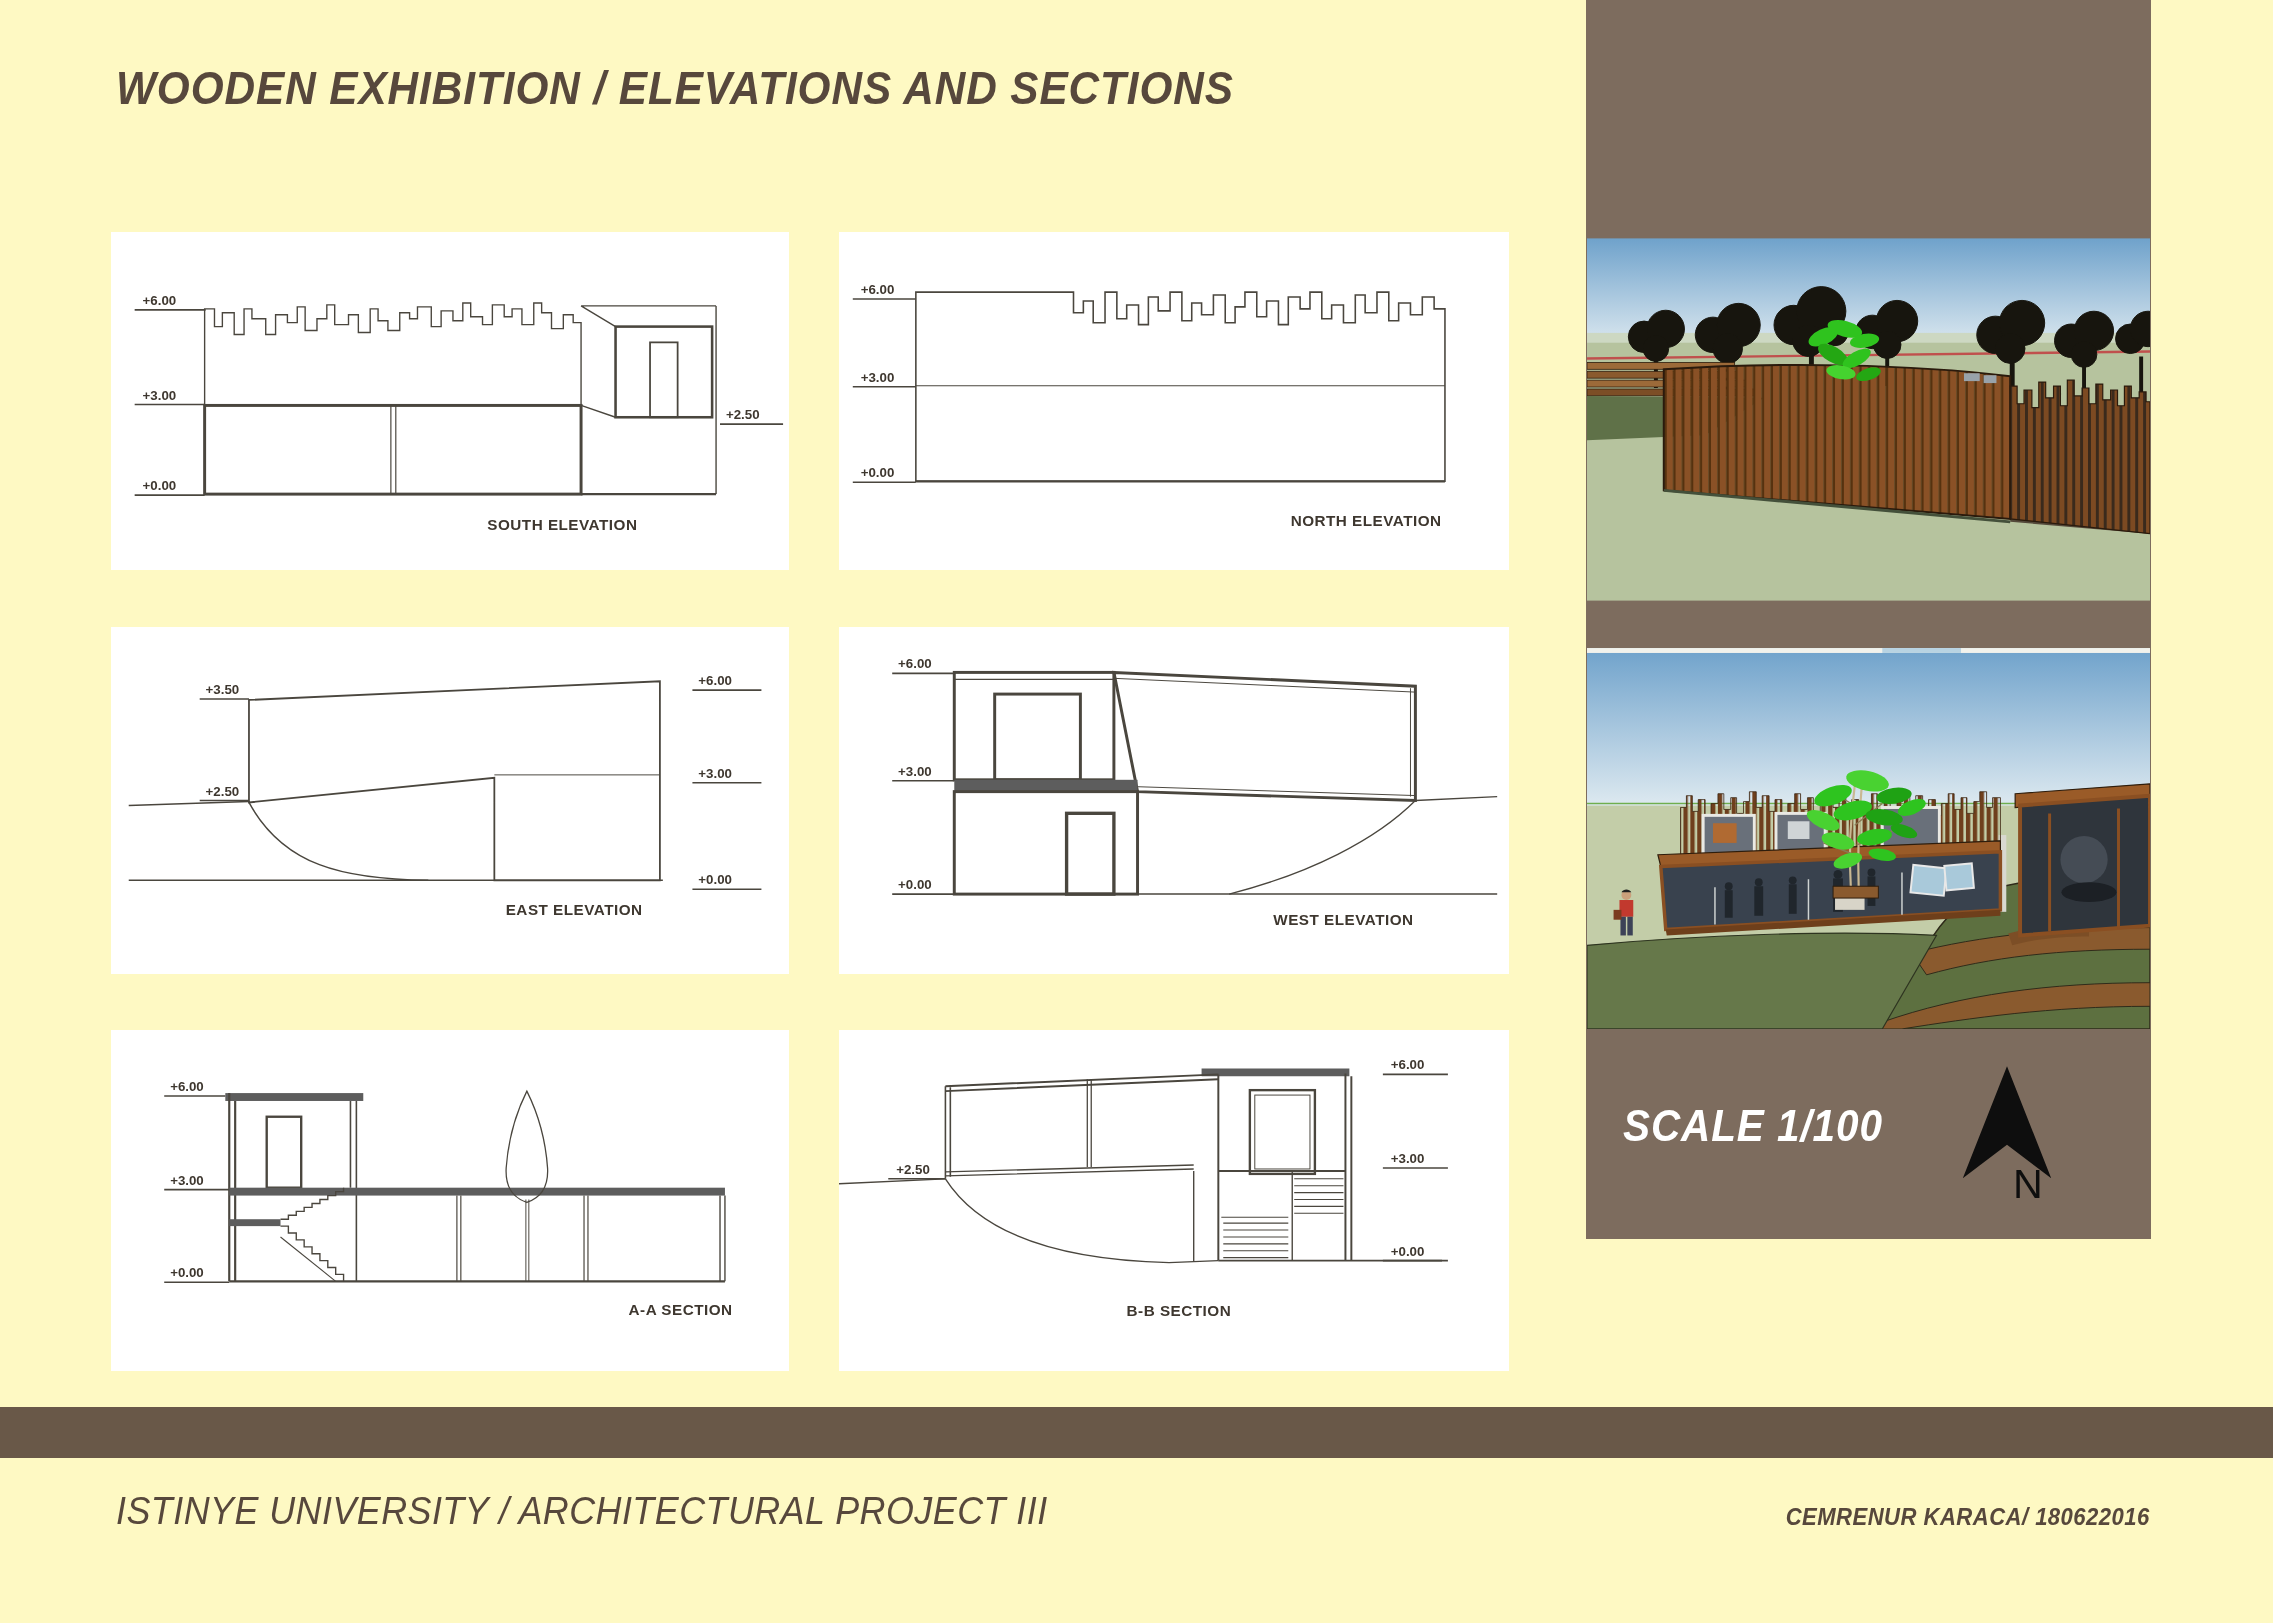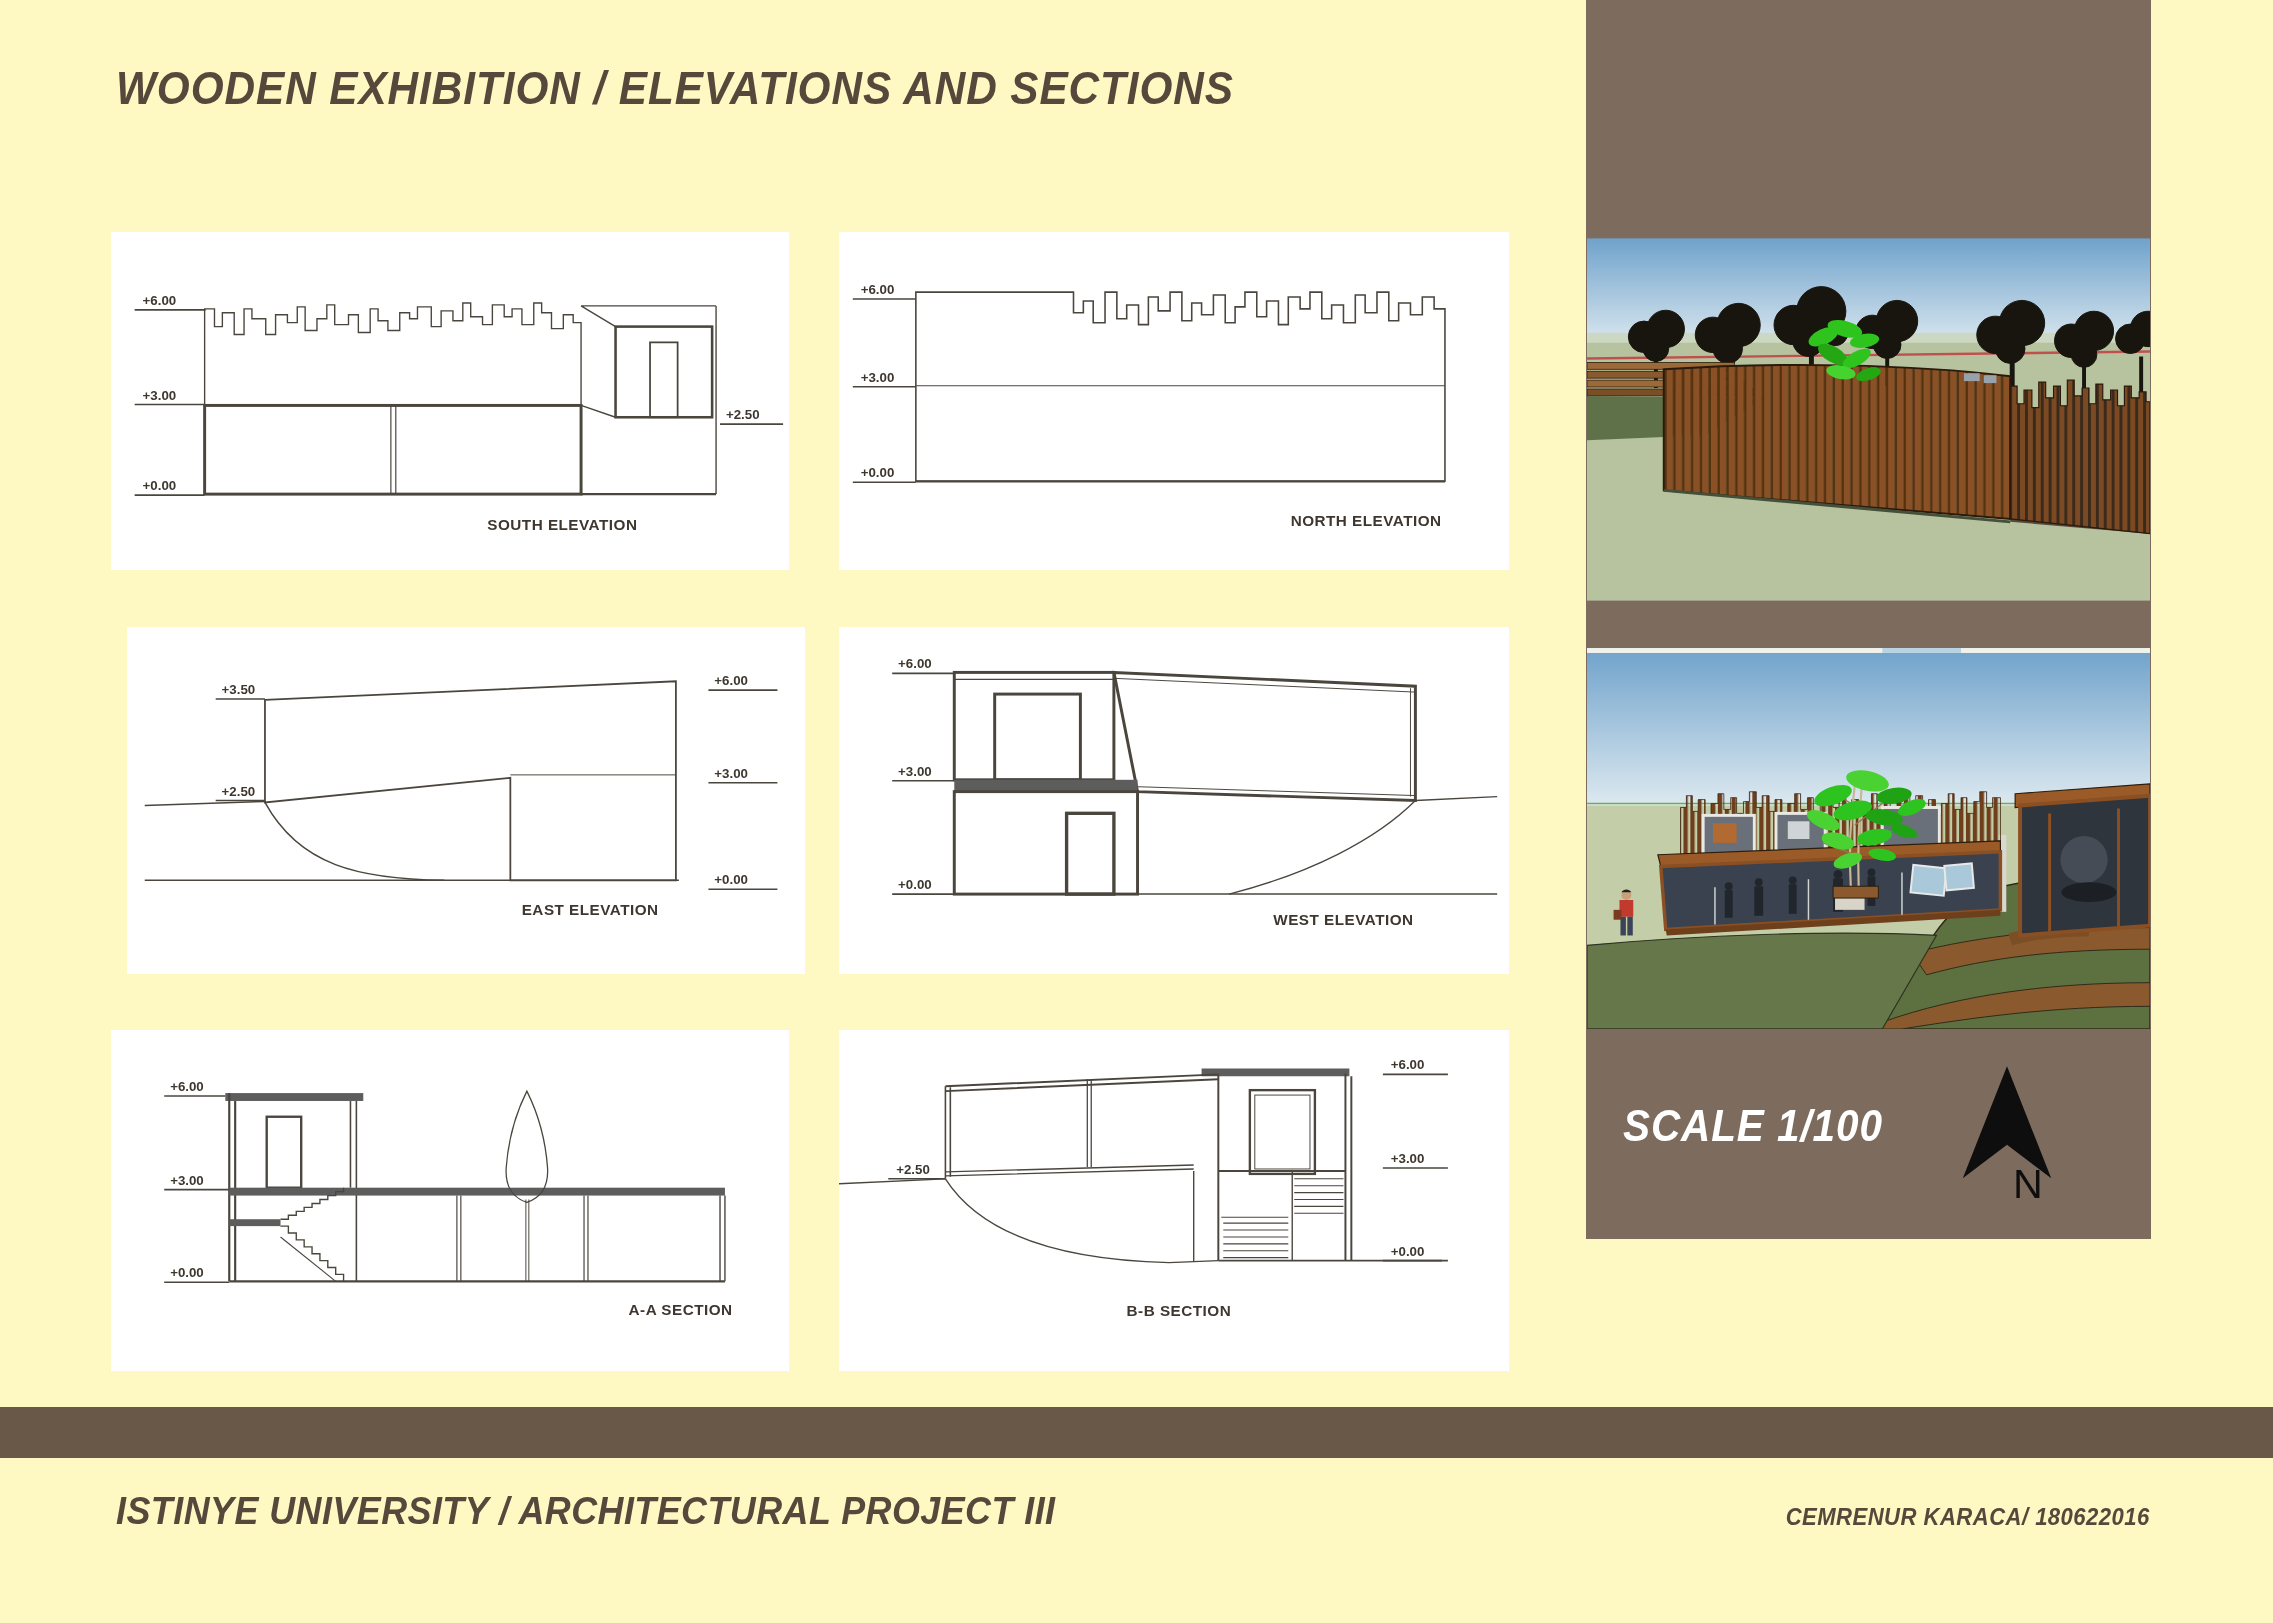--- a/index.html
+++ b/index.html
@@ -5,39 +5,39 @@
   html,body{margin:0;padding:0;background:#b6aca0;}
   #board{position:relative;width:2274px;height:1623px;background:#fef9c3;overflow:hidden;
          font-family:"Liberation Sans",sans-serif;}
   .condensed{display:inline-block;transform:scaleX(.92);transform-origin:left center;white-space:nowrap;}
   .condensed-r{display:inline-block;transform:scaleX(.92);transform-origin:right center;white-space:nowrap;}
   #title{position:absolute;left:116px;top:61px;font-size:46px;font-weight:700;font-style:italic;
          color:#57483c;letter-spacing:1px;}
   .panel{position:absolute;background:#ffffff;}
   #p-south{left:111px;top:232px;width:678px;height:338px;}
   #p-north{left:839px;top:232px;width:670px;height:338px;}
-  #p-east {left:111px;top:627px;width:678px;height:347px;margin-left:16px;}
+  #p-east {left:111px;top:627px;width:678px;height:347px;}
   #p-west {left:839px;top:627px;width:670px;height:347px;}
   #p-aa   {left:111px;top:1030px;width:678px;height:341px;}
   #p-bb   {left:839px;top:1030px;width:670px;height:341px;}
   .panel svg{display:block;width:100%;height:100%;}
   svg text{font-family:"Liberation Sans",sans-serif;}
   .lvl{font-size:13.5px;font-weight:700;fill:#3e372f;}
   .cap{font-size:15.5px;font-weight:700;fill:#3e372f;letter-spacing:.5px;}
   .dln{stroke:#4a463e;fill:none;}
   #sidebar{position:absolute;left:1586px;top:0;width:565px;height:1239px;background:#7d6c5e;}
   .render{position:absolute;left:1px;width:563px;overflow:hidden;}
   #render1{top:238px;height:363px;}
   #render2{top:648px;height:381px;}
   .render svg{display:block;width:100%;height:100%;}
   #scale-label{position:absolute;left:37px;top:1101px;font-size:44px;font-weight:700;font-style:italic;
                color:#ffffff;letter-spacing:1px;}
   #north-arrow{position:absolute;left:366px;top:1062px;width:110px;height:146px;}
   #footer-bar{position:absolute;left:0;top:1407px;width:2274px;height:51px;background:#695848;}
-  #footer-left{position:absolute;left:116px;top:1489px;font-size:39px;font-weight:700;font-style:italic;
+  #footer-left{position:absolute;left:116px;top:1489px;font-size:39px;font-weight:400;font-style:italic;
                color:#57483c;letter-spacing:0.5px;}
   #footer-right{position:absolute;right:124px;top:1503px;font-size:24px;font-weight:700;font-style:italic;
                color:#57483c;letter-spacing:0.5px;}
 </style>
 </head>
 <body>
 
 <svg width="0" height="0" style="position:absolute">
   <defs>
     <pattern id="vhat" width="6" height="16" patternUnits="userSpaceOnUse">

